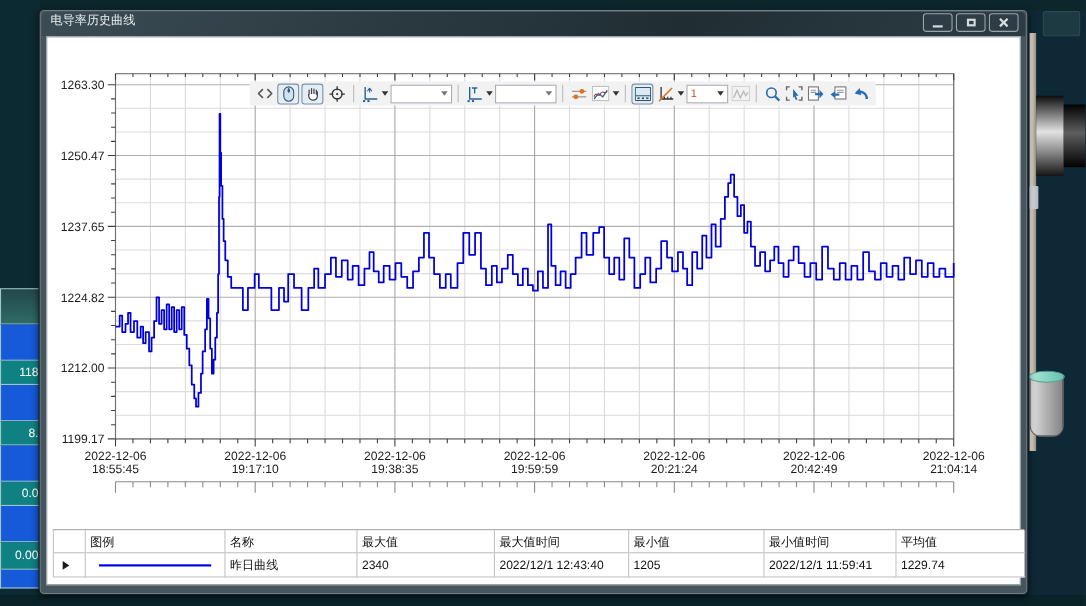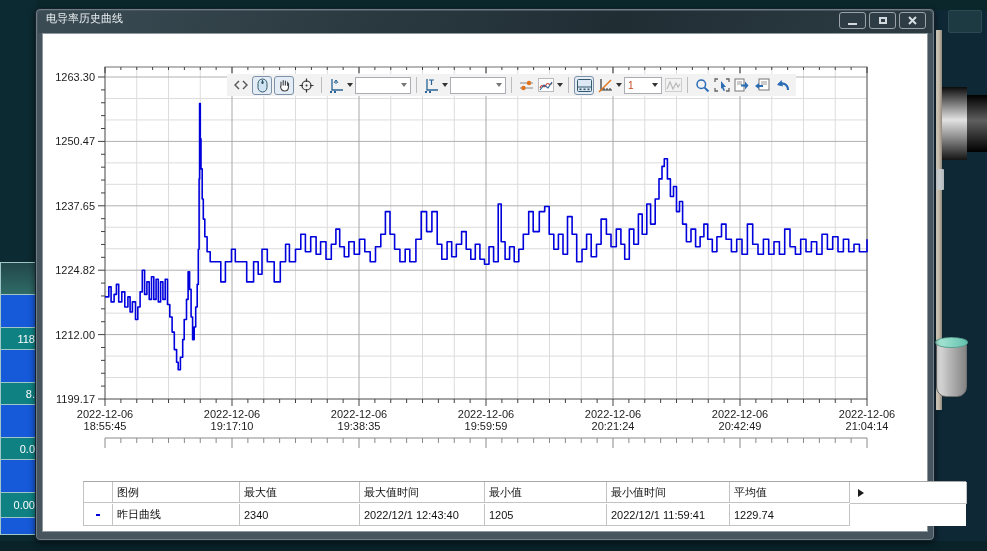--- a/index.html
+++ b/index.html
@@ -54,21 +54,21 @@
   .sep{width:1px;height:16px;background:#bdbdbd;margin:0 3px;}
   .combo{width:56px;height:17px;background:#fff;border:1px solid #abadb3;display:flex;align-items:center;
          justify-content:space-between;padding:0 3px;font-size:10px;}
   .combo.small{width:38px;}
   .caret{width:0;height:0;border-left:3px solid transparent;border-right:3px solid transparent;border-top:4px solid #777;}
   .caret.dark{border-top-color:#333;}
   .penval{color:#c2491f;font-size:10px;}
   
   .dtable{position:absolute;left:5px;top:447px;width:883px;display:grid;
           grid-template-columns:29px 127px 120px 125px 122px 123px 120px 117px;
-          border-top:1px solid #a8a8a8;border-left:1px solid #c3c3c3;background:#fff;font-size:11px;color:#111;margin-left:35px;}
+          border-top:1px solid #a8a8a8;border-left:1px solid #c3c3c3;background:#fff;font-size:11px;color:#111;}
   .th,.td{border-right:1px solid #c3c3c3;border-bottom:1px solid #c3c3c3;padding:3px 4px;height:21px;
           display:flex;align-items:center;overflow:hidden;white-space:nowrap;}
   .td{height:22px;}
   .marker{width:0;height:0;border-left:6px solid #1a1a1a;border-top:4px solid transparent;border-bottom:4px solid transparent;margin-left:4px;}
   .legline{height:2px;background:#0000dd;flex:1;margin:0 8px;}
 </style>
 </head>
 <body>
 
 <div class="scene">
@@ -493,20 +493,21 @@
           <svg width="17" height="14" viewBox="0 0 17 14">
               <path d="M14,12 C14,6 8,4 4.5,6.5" fill="none" stroke="#2a6db5" stroke-width="2.2"></path>
               <path d="M7.5,2 L3,7 L9,8.5 Z" fill="#2a6db5"></path>
             </svg>
         </span>
       </div>
 
       <div class="dtable">
         <div class="th"></div>
         <div class="th">图例</div>
+        <div class="th">名称</div>
         <div class="th">最大值</div>
         <div class="th">最大值时间</div>
         <div class="th">最小值</div>
         <div class="th">最小值时间</div>
         <div class="th">平均值</div>
 
         <div class="td">
             <span class="marker"></span>
           </div>
         <div class="td">

